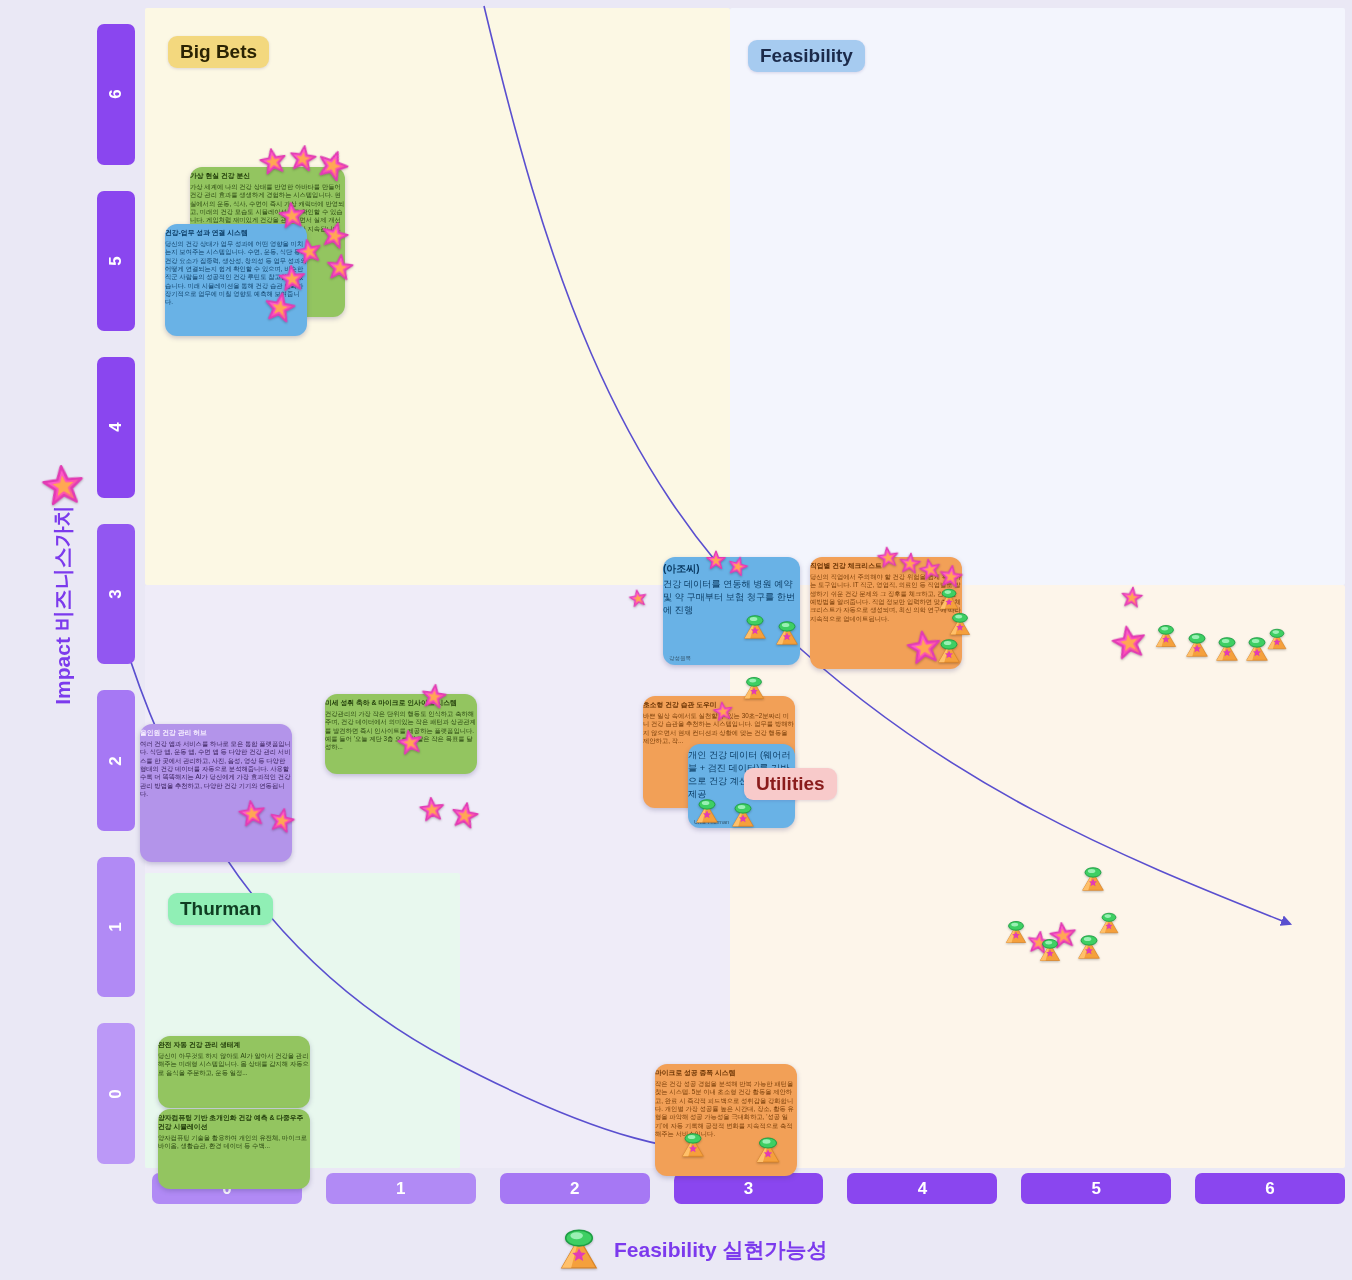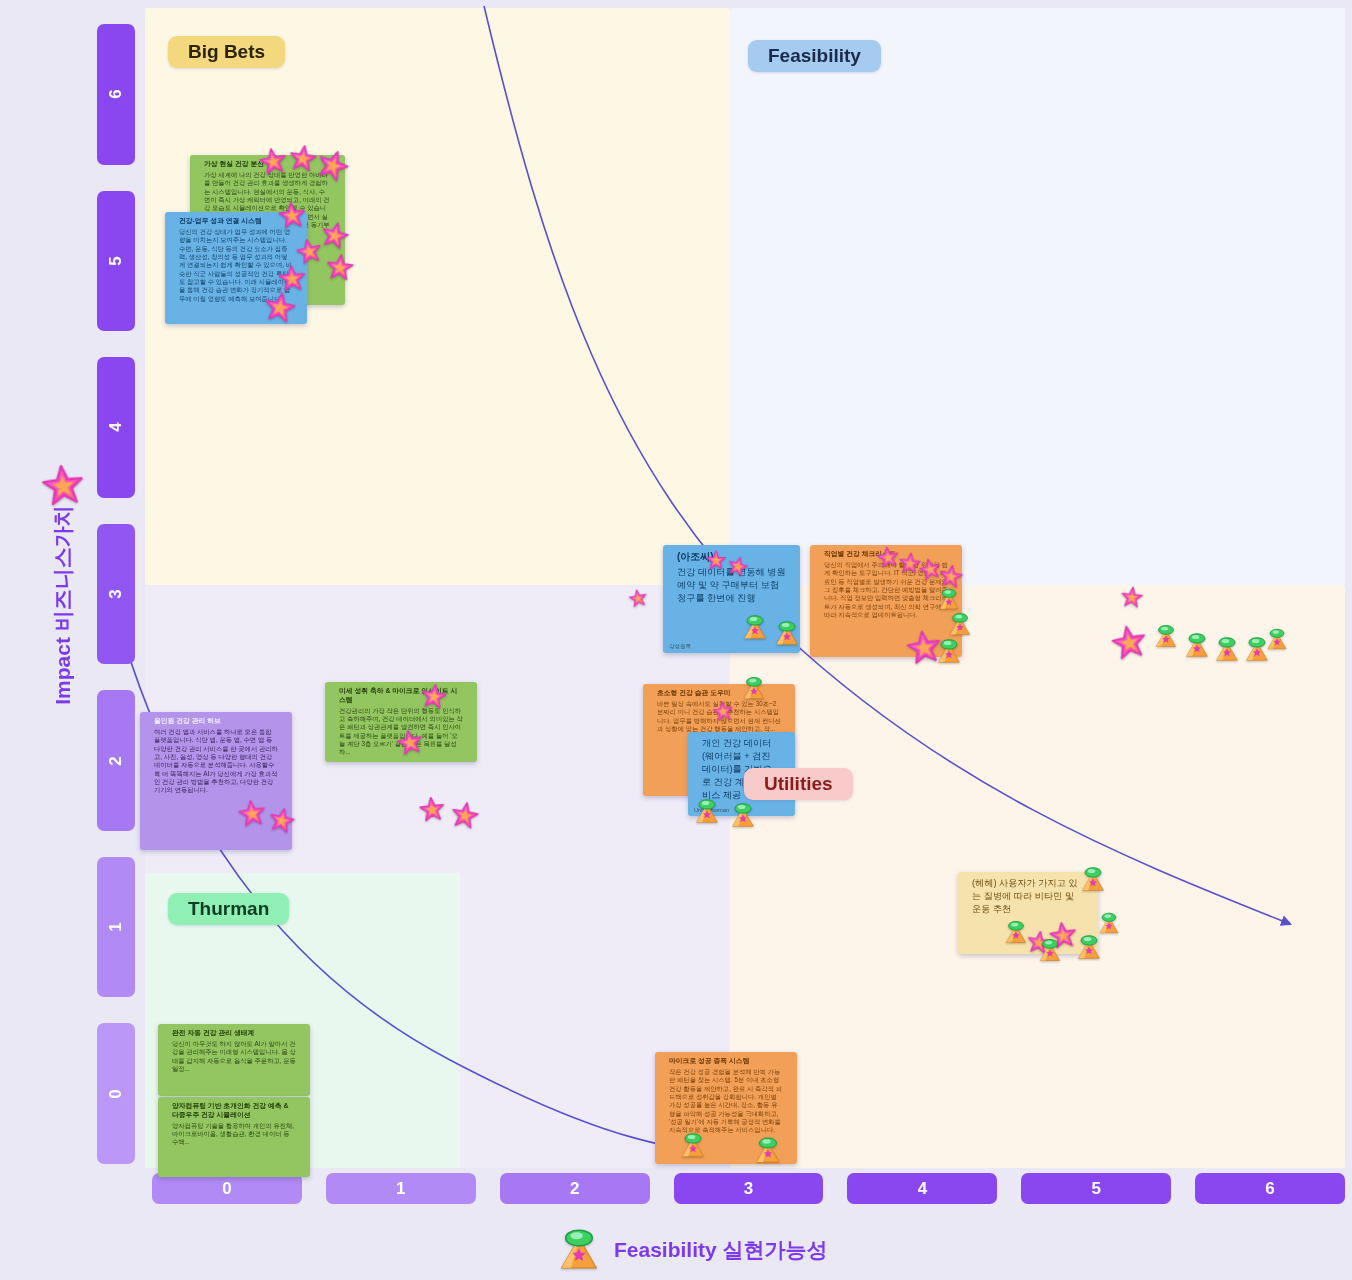--- a/index.html
+++ b/index.html
@@ -27,27 +27,27 @@
   .xaxis{position:absolute;left:152px;top:1173px;width:1193px;height:31px;display:flex;gap:24px;z-index:3;}
   .xaxis .tick{flex:1;border-radius:7px;display:flex;align-items:center;justify-content:center;color:#fff;font-weight:700;font-size:17px;}
   .xaxis .tick:nth-child(1),.xaxis .tick:nth-child(2){background:#b18af5;}
   .xaxis .tick:nth-child(3){background:#a678f4;}
   .xaxis .tick:nth-child(4),.xaxis .tick:nth-child(5),.xaxis .tick:nth-child(6),.xaxis .tick:nth-child(7){background:#8a46ef;}
 
   .axis-label{position:absolute;color:#7c3aed;font-weight:700;font-size:21px;white-space:nowrap;z-index:3;}
   #impact-label{left:63px;top:605px;transform:translate(-50%,-50%) rotate(-90deg);}
   #feasibility-label{left:614px;top:1236px;}
 
-  .chip{position:absolute;padding:5px 20px;border-radius:9px;font-weight:700;font-size:19px;z-index:6;box-shadow:0 1px 3px rgba(80,60,140,.18);}
+  .chip{position:absolute;padding:5px 12px;border-radius:9px;font-weight:700;font-size:19px;z-index:6;box-shadow:0 1px 3px rgba(80,60,140,.18);}
   #chip-bigbets{left:168px;top:36px;background:#f3d87e;color:#2b2303;}
   #chip-nobrainers{left:748px;top:40px;background:#a6cbf0;color:#1b2a4a;}
   #chip-unwise{left:168px;top:893px;background:#90efb5;color:#0f3d22;}
   #chip-utilities{left:744px;top:768px;background:#f8caca;color:#8a1c1c;}
 
-  .note{position:absolute;border-radius:3px;padding:5px 14px;box-shadow:0 2px 5px rgba(70,60,120,.28);overflow:hidden;z-index:4;box-sizing:border-box;}
+  .note{position:absolute;border-radius:12px;padding:5px 0;box-shadow:0 2px 5px rgba(70,60,120,.28);overflow:hidden;z-index:4;box-sizing:border-box;margin-top:12px;}
   .nt{font-weight:700;font-size:6.8px;line-height:1.3;margin-bottom:2px;}
   .nb{font-size:6.3px;line-height:1.33;}
   .md .nt{font-size:10px;margin-bottom:3px;}
   .md .nb{font-size:9.2px;line-height:1.4;}
   .na{position:absolute;bottom:3px;left:6px;font-size:5.5px;opacity:.55;}
   .n-green{background:#93c560;}  .n-green .nt{color:#1f3a08;}  .n-green .nb{color:#27420e;}
   .n-blue{background:#69b2e6;}   .n-blue .nt{color:#093a63;}   .n-blue .nb{color:#0d3e66;}
   .n-orange{background:#f2a057;} .n-orange .nt{color:#6b3404;} .n-orange .nb{color:#753b06;}
   .n-purple{background:#b394ea;} .n-purple .nt{color:#f6efff;} .n-purple .nb{color:#2f1850;}
   .n-cream{background:#f6e2ac;}  .n-cream .nb{color:#6b4b0c;}
@@ -162,23 +162,20 @@
     <div class="nb">당신의 직업에서 주의해야 할 건강 위험을 쉽게 확인하는 도구입니다. IT 직군, 영업직, 의료인 등 직업별로 발생하기 쉬운 건강 문제와 그 징후를 체크하고, 간단한 예방법을 알려줍니다. 직업 정보만 입력하면 맞춤형 체크리스트가 자동으로 생성되며, 최신 의학 연구에 따라 지속적으로 업데이트됩니다.</div>
   </div>
   <div class="note n-orange" style="left:643px;top:684px;width:152px;height:112px">
     <div class="nt">초소형 건강 습관 도우미</div>
     <div class="nb">바쁜 일상 속에서도 실천할 수 있는 30초~2분짜리 미니 건강 습관을 추천하는 시스템입니다. 업무를 방해하지 않으면서 현재 컨디션과 상황에 맞는 건강 행동을 제안하고, 작...</div>
   </div>
   <div class="note n-blue md" style="left:688px;top:732px;width:107px;height:84px">
     <div class="nb">개인 건강 데이터 (웨어러블 + 검진 데이터)를 기반으로 건강 계산기 서비스 제공</div>
     <div class="na">Uma Thurman</div>
   </div>
-  <div class="note n-cream md" style="left:958px;top:872px;width:140px;height:82px">
-    <div class="nb">(헤헤) 사용자가 가지고 있는 질병에 따라 비타민 및 운동 추천</div>
-  </div>
   <div class="note n-green" style="left:158px;top:1024px;width:152px;height:72px">
     <div class="nt">완전 자동 건강 관리 생태계</div>
     <div class="nb">당신이 아무것도 하지 않아도 AI가 알아서 건강을 관리해주는 미래형 시스템입니다. 몸 상태를 감지해 자동으로 음식을 주문하고, 운동 일정...</div>
   </div>
   <div class="note n-green" style="left:158px;top:1097px;width:152px;height:80px">
     <div class="nt">양자컴퓨팅 기반 초개인화 건강 예측 &amp; 다중우주 건강 시뮬레이션</div>
     <div class="nb">양자컴퓨팅 기술을 활용하여 개인의 유전체, 마이크로바이옴, 생활습관, 환경 데이터 등 수백...</div>
   </div>
   <div class="note n-orange" style="left:655px;top:1052px;width:142px;height:112px">
     <div class="nt">마이크로 성공 증폭 시스템</div>

